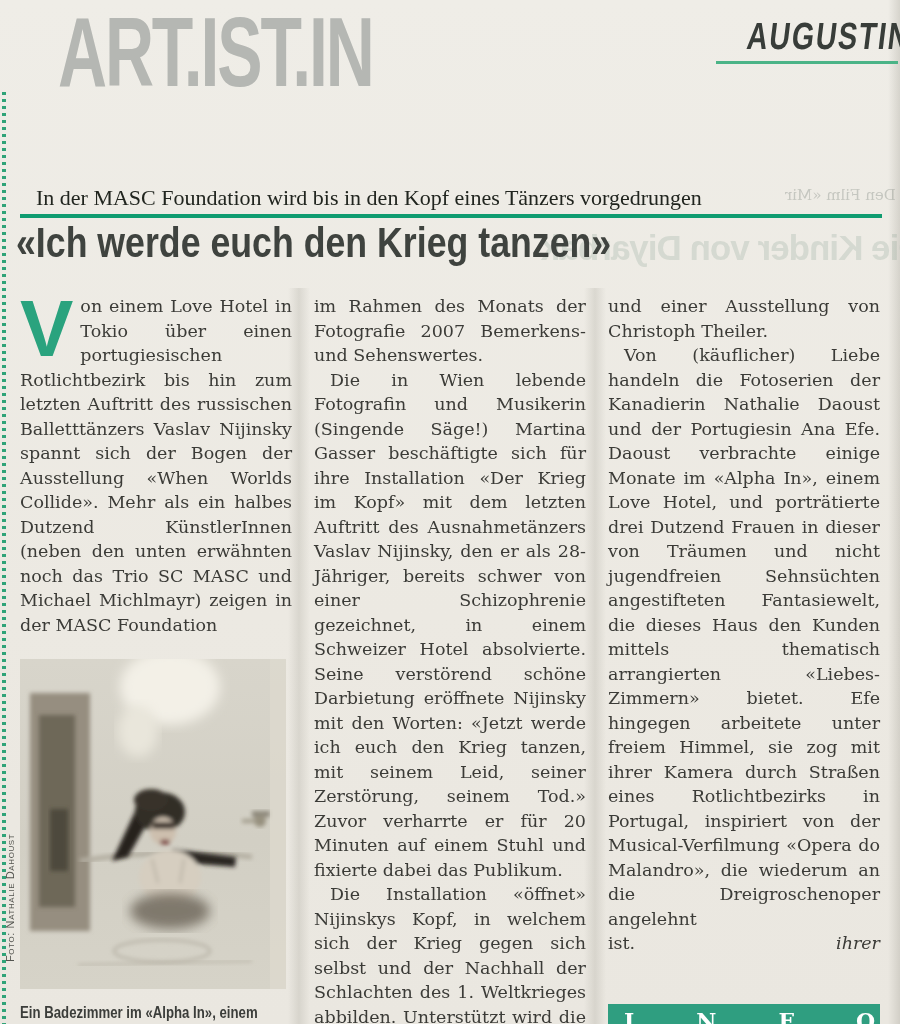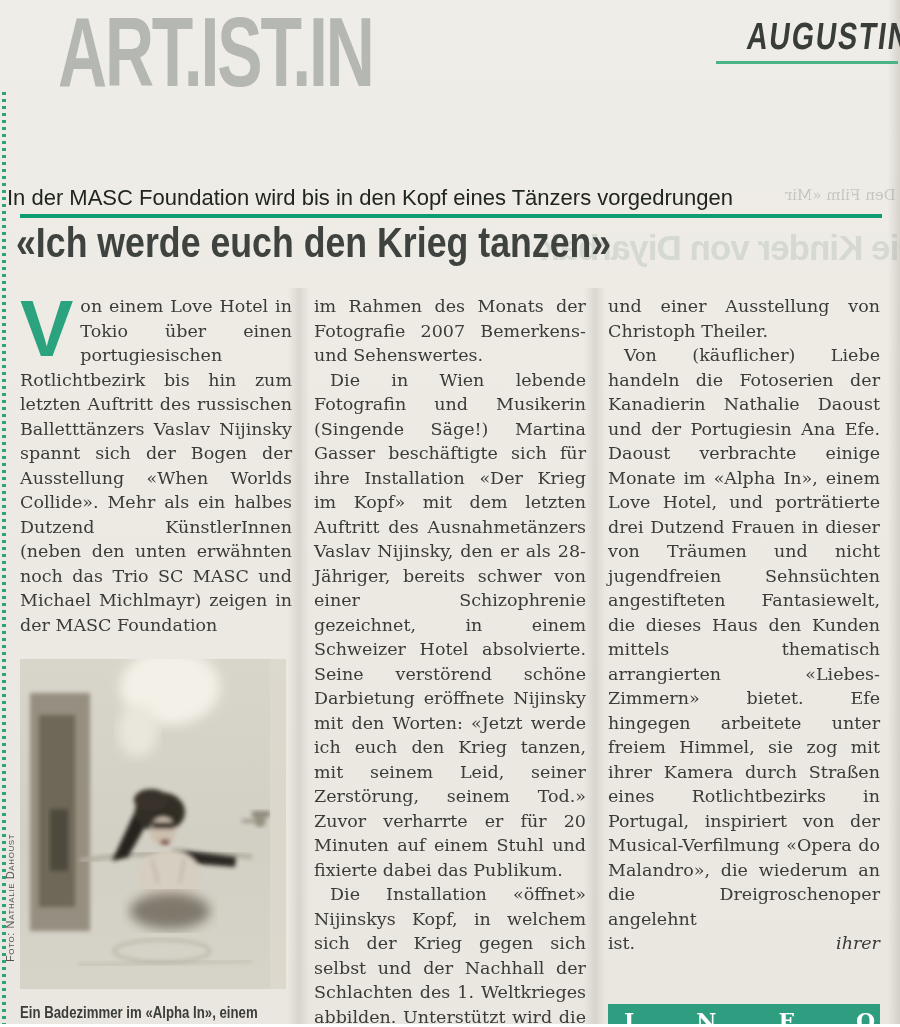--- a/index.html
+++ b/index.html
@@ -45,21 +45,21 @@
     font-weight:700; font-size:35px; letter-spacing:-1px; white-space:nowrap;
     color:rgba(72,112,94,.15);
   }
   .bleed-line {
     position:absolute; right:4px; top:186px; transform:scaleX(-1);
     font-family:"DejaVu Serif", serif; font-size:15px; color:rgba(95,104,96,.28); white-space:nowrap;
   }
 
   
   .kicker {
-    position:absolute; left:7px; top:185px; font-family:Liberation Sans, sans-serif;
+    position:absolute; left:36px; top:185px; font-family:Liberation Serif, serif;
     font-size:22px; color:#21251f; white-space:nowrap;
   }
   .kicker-rule { position:absolute; left:20px; top:214px; width:862px; height:4px; background:#0f9c70; }
   .headline {
     position:absolute; left:16px; top:219px; margin:0; font-weight:700; font-size:42px;
     line-height:46px; color:#3f433f; transform:scale(.85,1.02); transform-origin:left top; white-space:nowrap;
   }
 
   
   .columns { position:absolute; left:20px; top:294px; width:860px; display:flex; gap:22px; }

